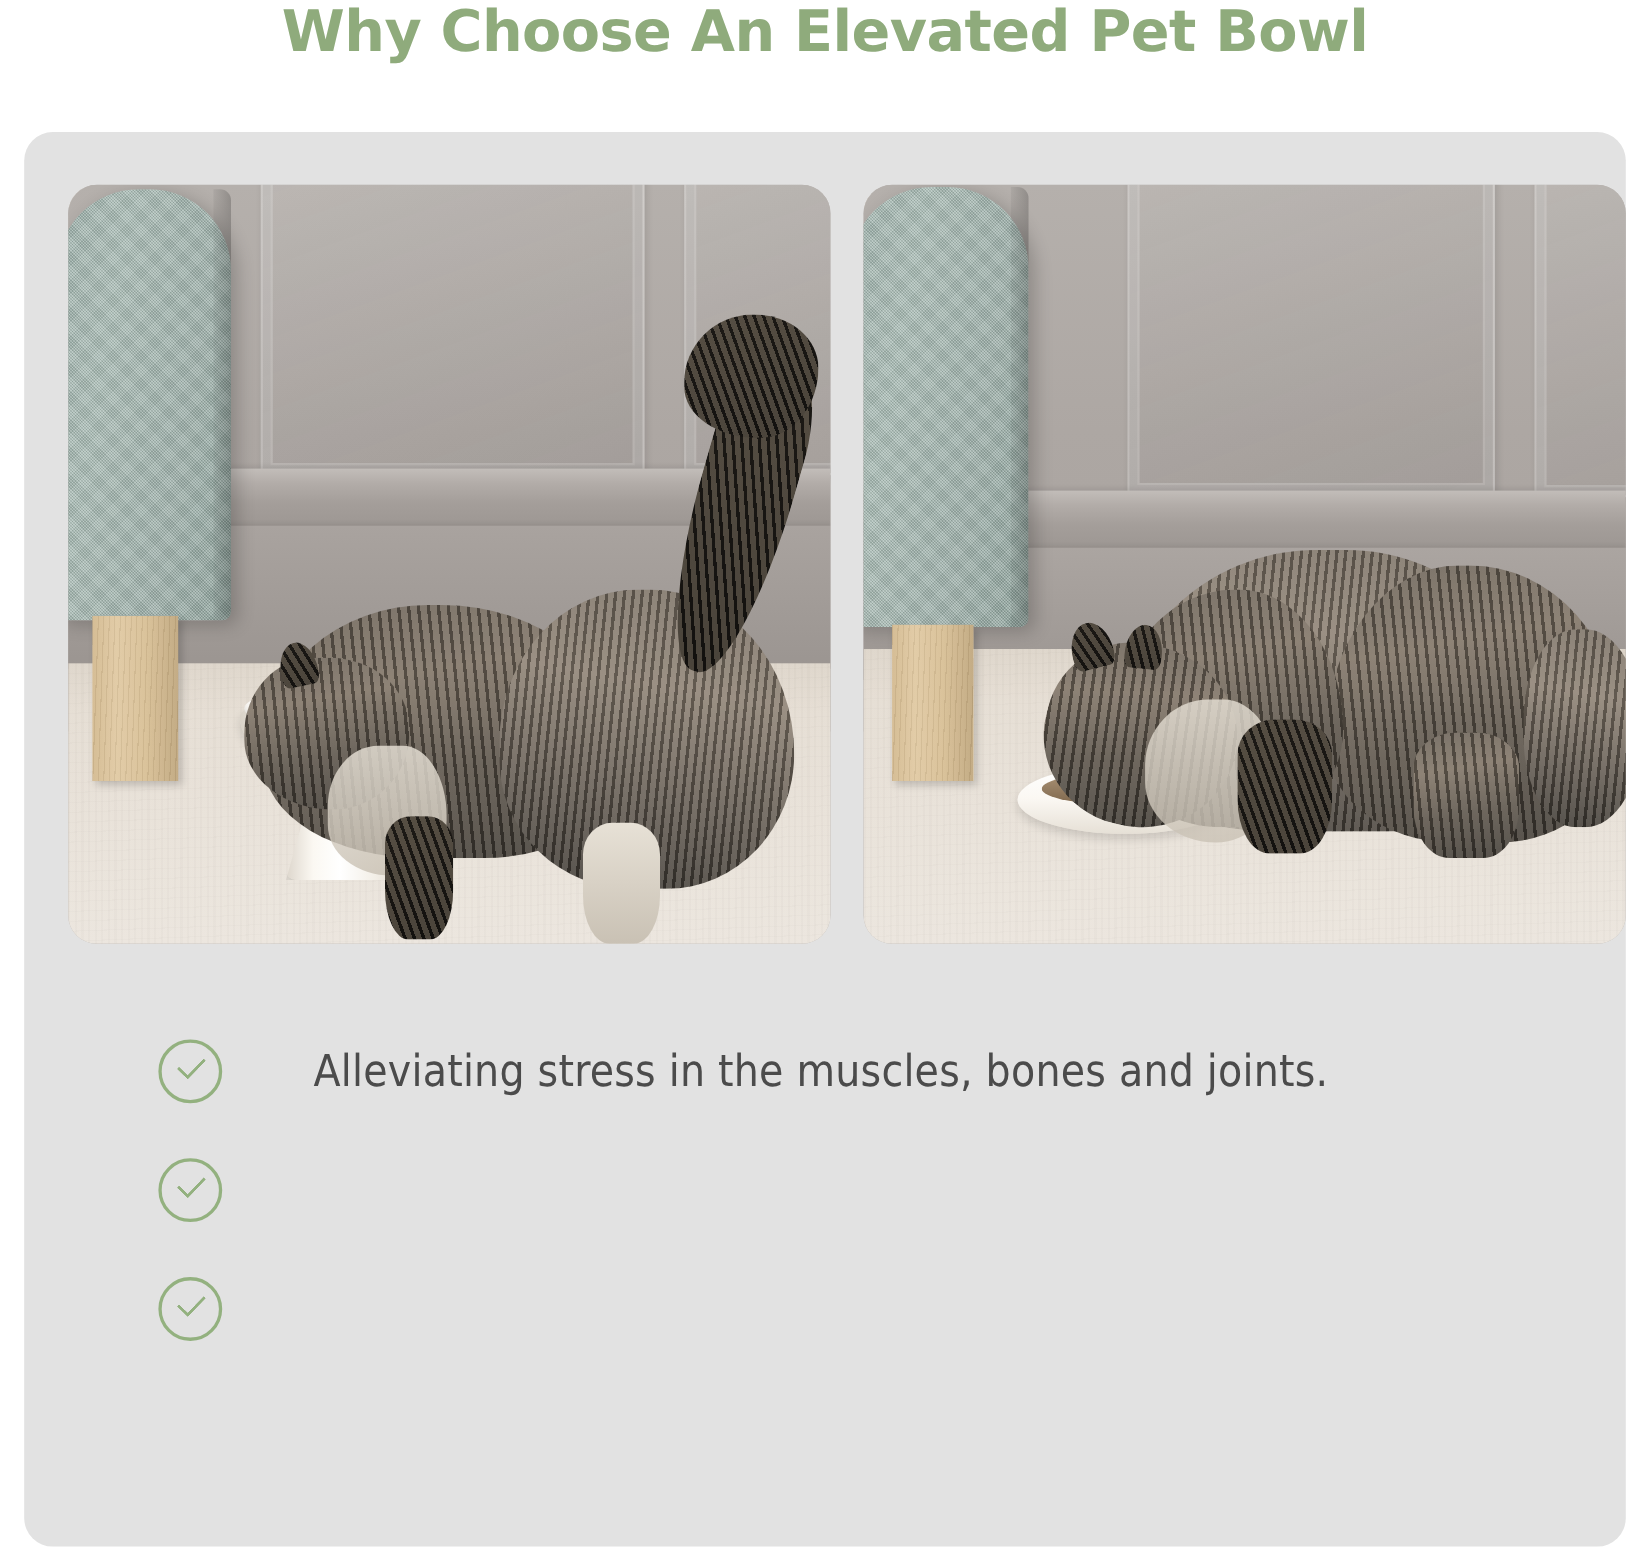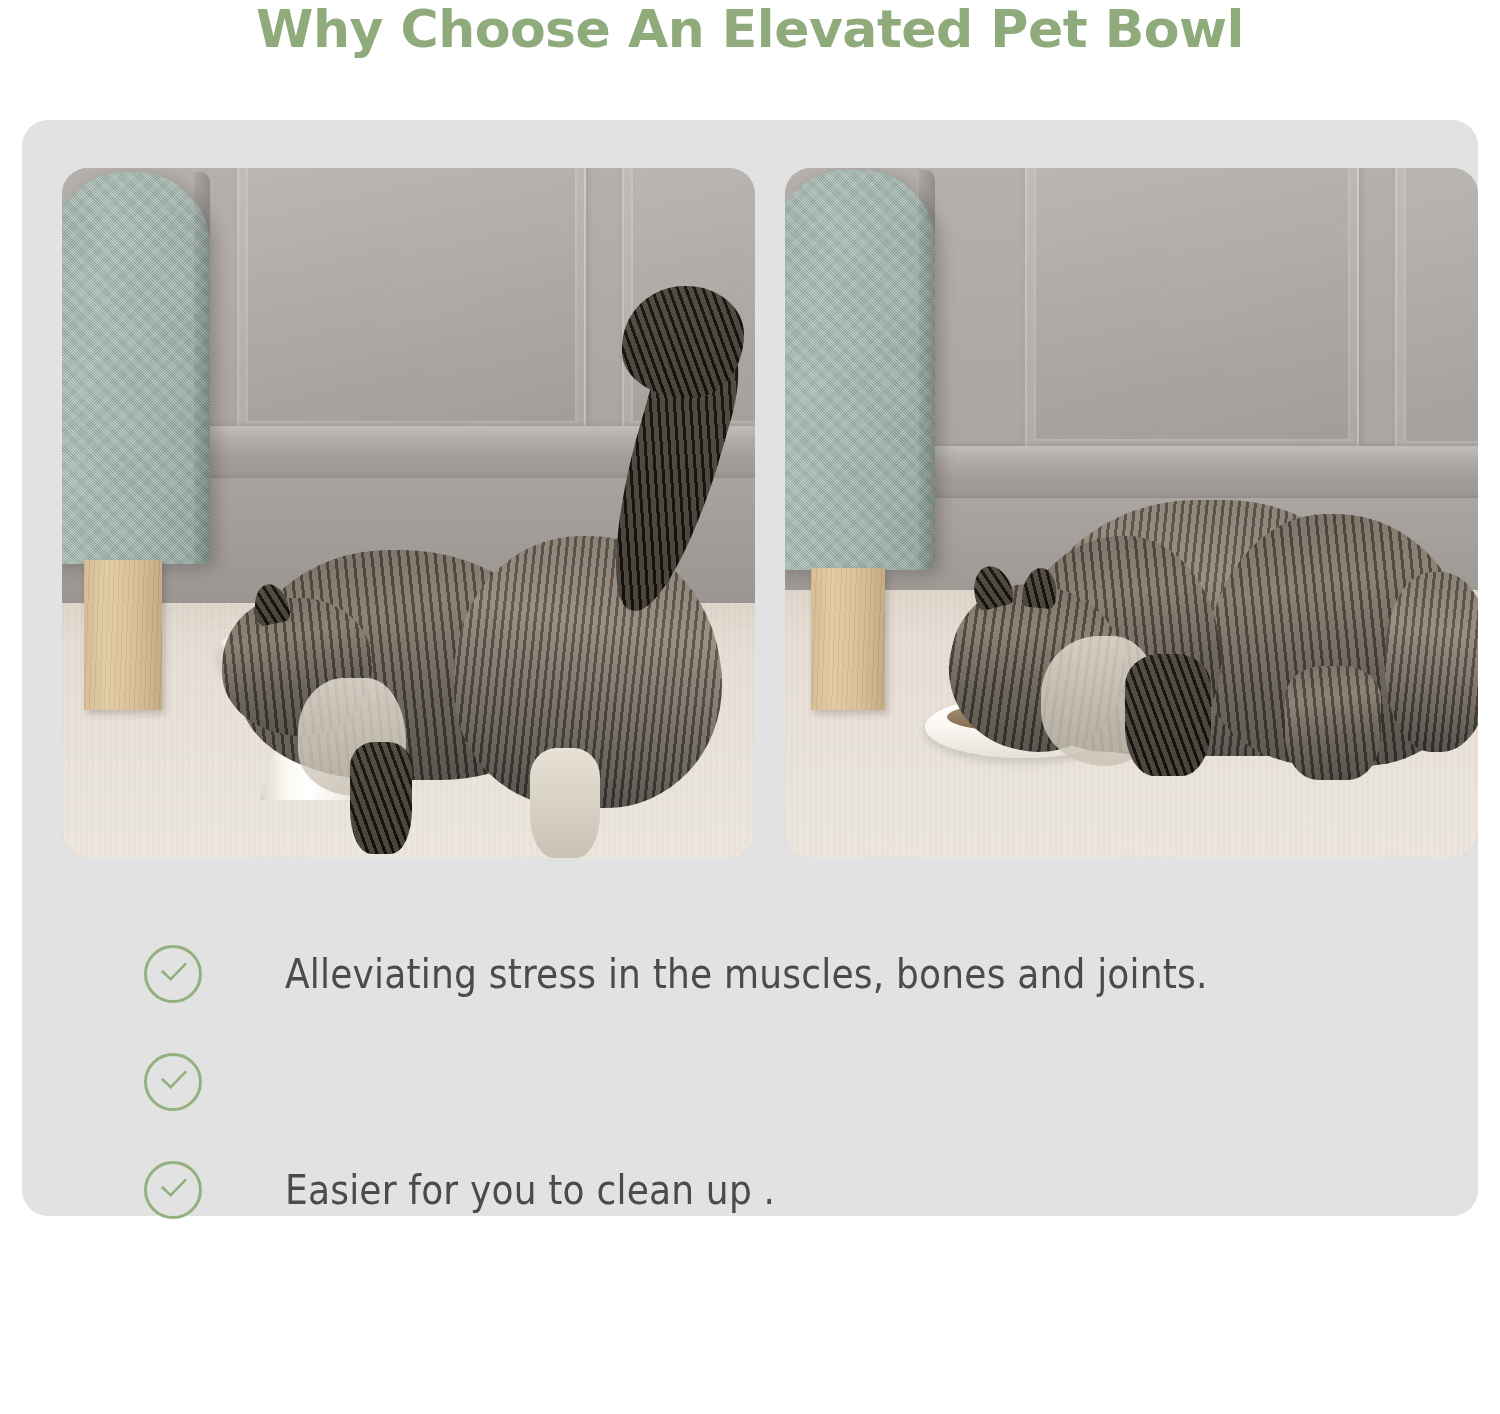--- a/index.html
+++ b/index.html
@@ -22,21 +22,21 @@
     letter-spacing:-0.5px;
     color:#8fab7c;
     line-height:62px;
     white-space:nowrap;
   }
 
   
   .card{
     position:absolute;
     left:22px;top:120px;
-    width:1456px;height:1096px;
+    width:1456px;height:1286px;
     background:#e2e2e2;
     border-radius:26px;
   }
 
   
   .panels{
     position:absolute;
     left:18px;top:48px;
     width:1420px;height:695px;
   }
@@ -345,17 +345,16 @@
       <span class="list-text">Alleviating stress in the muscles, bones and joints.</span>
     </div>
 
     <div class="list-item">
       <span class="check"></span>
     </div>
 
 
     <div class="list-item">
       <span class="check"></span>
-      <span class="list-text">Easier for you to clean up .</span>
     </div>
 
   </div>
 </div>
 
 </body></html>

